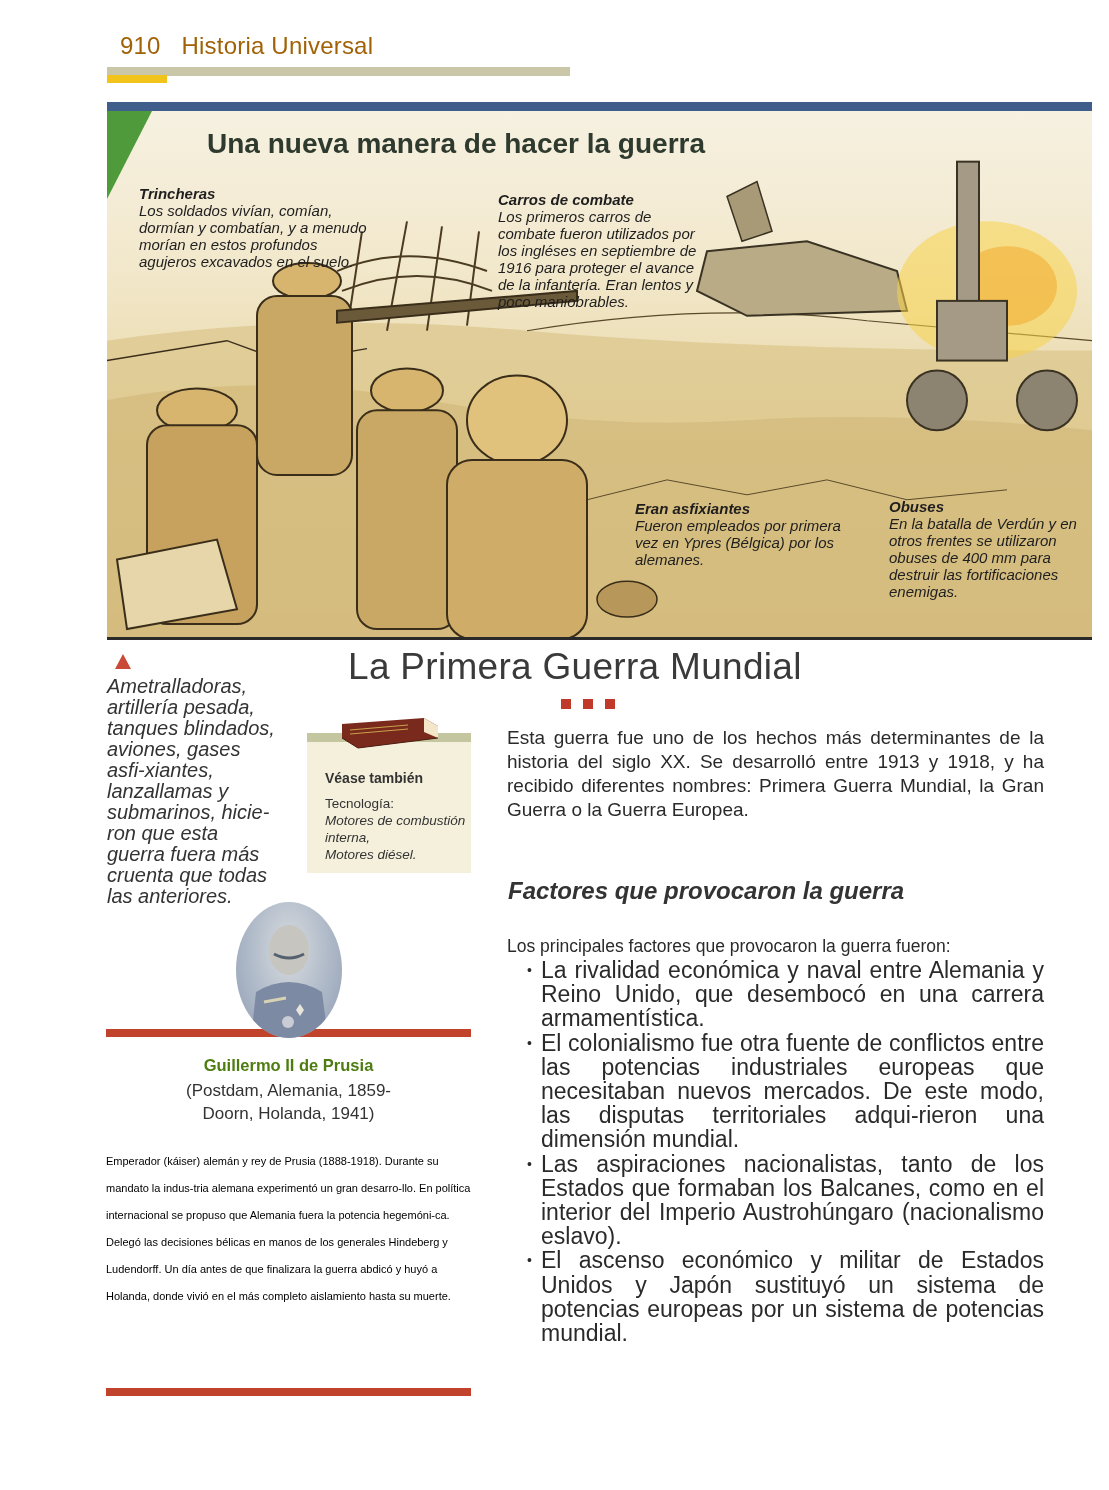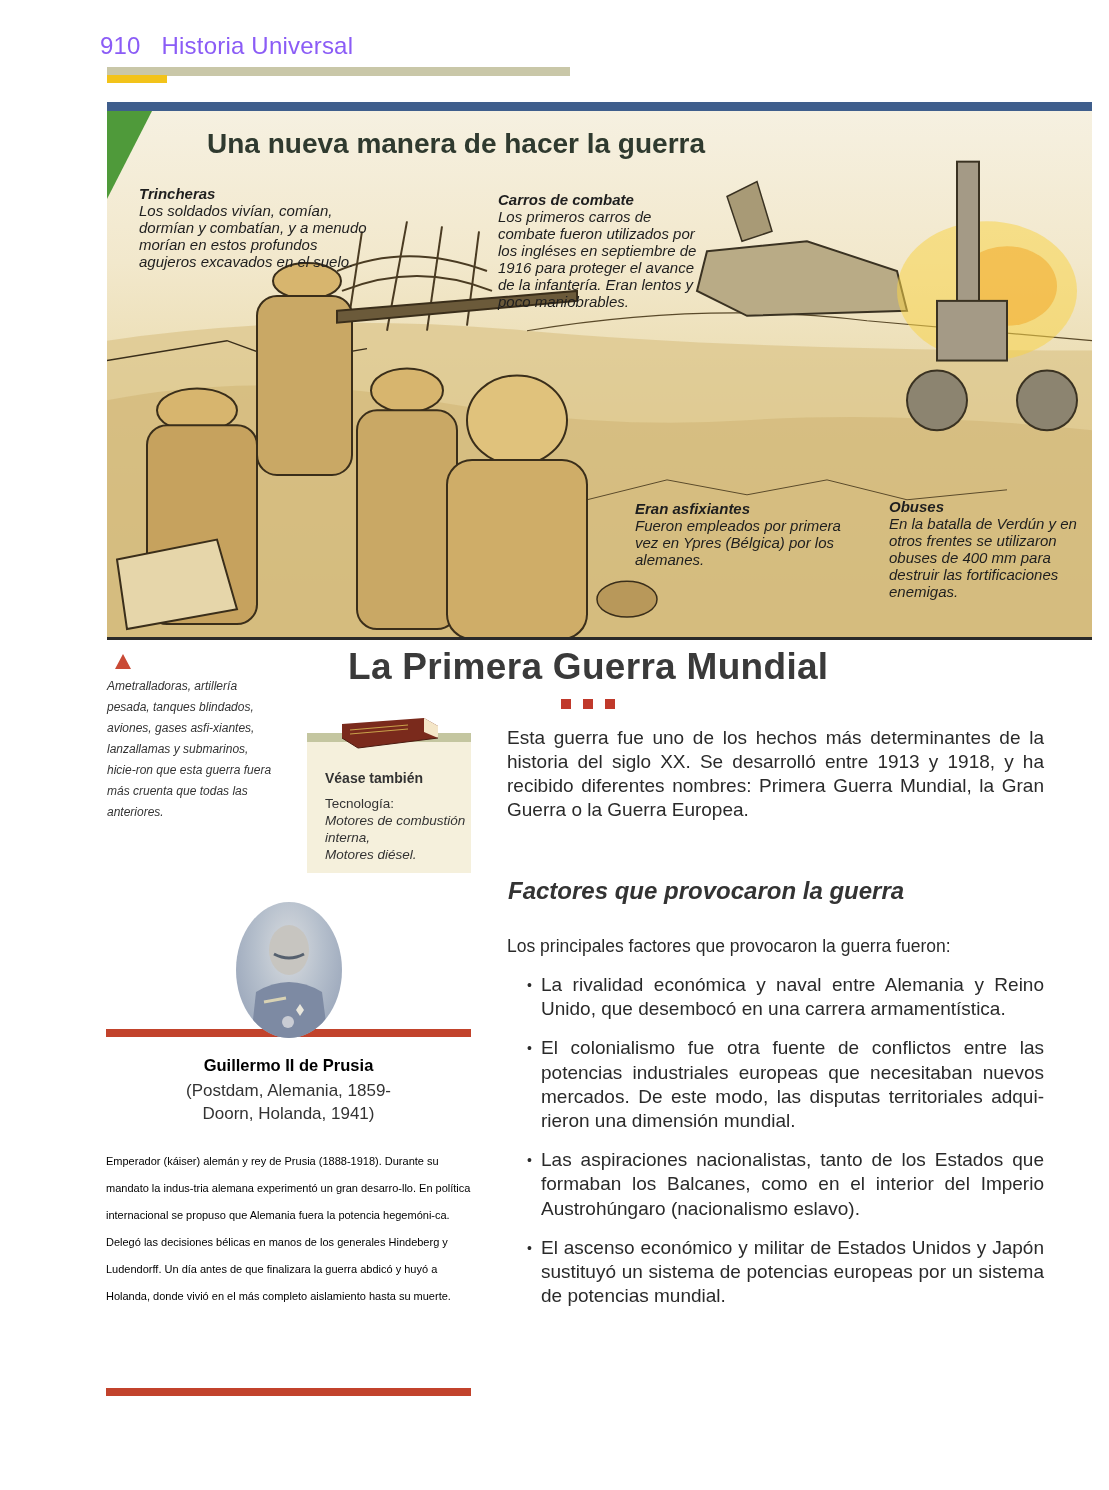--- a/index.html
+++ b/index.html
@@ -1,20 +1,20 @@
 <!DOCTYPE html>
 <html><head>
 <meta charset="utf-8">
 <style>
   * { box-sizing: border-box; margin: 0; padding: 0; }
   html, body { width: 1109px; height: 1490px; background: #ffffff; overflow: hidden; }
   body { position: relative; font-family: "Liberation Sans", sans-serif; color: #2b2b2b; }
 
   
-  .run-head { position: absolute; left: 100px; top: 32px; font-size: 24px; color: #8b5cf6; letter-spacing: 0.2px; }
+  .run-head { position: absolute; left: 120px; top: 32px; font-size: 24px; color: #a16207; letter-spacing: 0.2px; }
   .run-head .pg { margin-right: 14px; }
   .run-rule { position: absolute; left: 107px; top: 67px; width: 463px; height: 9px; background: #c9c7a8; }
   .run-accent { position: absolute; left: 107px; top: 75px; width: 60px; height: 8px; background: #f2c31a; }
 
   
   .panel { position: absolute; left: 107px; top: 102px; width: 985px; height: 538px;
            background: linear-gradient(180deg, #f6f1e2 0%, #f2e8cc 30%, #e9d9a8 60%, #dcc58b 100%);
            overflow: hidden; border-bottom: 3px solid #2a2a2a; }
   .panel-topbar { position: absolute; left: 0; top: 0; width: 100%; height: 9px; background: #3f5e8c; }
   .panel-corner { position: absolute; left: 0; top: 9px; width: 0; height: 0;
@@ -26,50 +26,50 @@
   .cap { position: absolute; font-style: italic; font-size: 15px; line-height: 17px; color: #1e1e1e; }
   .cap .cap-h { font-weight: bold; display: block; }
   .cap-trincheras { left: 32px; top: 83px; width: 240px; }
   .cap-carros { left: 391px; top: 89px; width: 210px; }
   .cap-gases { left: 528px; top: 398px; width: 220px; }
   .cap-obuses { left: 782px; top: 396px; width: 190px; }
 
   
   .tri { position: absolute; left: 115px; top: 654px; width: 0; height: 0;
          border-left: 8px solid transparent; border-right: 8px solid transparent; border-bottom: 15px solid #c94a36; }
-  .side-note { position: absolute; left: 107px; top: 676px; width: 170px; font-size: 12px; line-height: 21px; font-style: italic; color: #333; }
+  .side-note { position: absolute; left: 107px; top: 676px; width: 170px; font-size: 20px; line-height: 21px; font-style: italic; color: #333; }
 
   
   .see-box { position: absolute; left: 307px; top: 735px; width: 164px; height: 138px; background: #f5f0dc; }
   .see-bar { position: absolute; left: 307px; top: 733px; width: 164px; height: 9px; background: #c4c6a0; }
   .book { position: absolute; left: 338px; top: 716px; width: 102px; height: 34px; }
   .see-title { position: absolute; left: 325px; top: 770px; font-size: 14px; font-weight: bold; color: #333; }
   .see-body { position: absolute; left: 325px; top: 795px; width: 145px; font-size: 13.5px; line-height: 17px; color: #333; }
   .see-body .it { font-style: italic; display: block; }
 
   
-  .main-title { position: absolute; left: 348px; top: 646px; font-size: 37px; font-weight: bold; color: #3a3a3a; letter-spacing: 0.3px; }
+  .main-title { position: absolute; left: 348px; top: 646px; font-size: 37px; font-weight: normal; color: #3a3a3a; letter-spacing: 0.3px; }
   .sq { position: absolute; top: 699px; width: 10px; height: 10px; background: #c0392b; }
 
   .intro { position: absolute; left: 507px; top: 726px; width: 537px; font-size: 19px; line-height: 24px; color: #2a2a2a; text-align: justify; }
 
   .sec-title { position: absolute; left: 508px; top: 877px; font-size: 24px; font-weight: bold; font-style: italic; color: #333; }
 
   .lead { position: absolute; left: 507px; top: 935px; width: 540px; font-size: 17.5px; line-height: 23.7px; color: #2a2a2a; }
   .bullets { position: absolute; left: 527px; top: 958px; width: 517px; list-style: none; }
-  .bullets li { position: relative; padding-left: 14px; font-size: 19px; line-height: 24.2px; color: #2a2a2a; text-align: justify; margin-top: 15px; }
+  .bullets li { position: relative; padding-left: 14px; font-size: 23px; line-height: 24.2px; color: #2a2a2a; text-align: justify; }
   .bullets li::before { content: "\2022"; position: absolute; left: 0; top: 0; font-size: 14px; }
 
   
   .portrait { position: absolute; left: 236px; top: 902px; width: 106px; height: 136px; border-radius: 50%;
               background: radial-gradient(ellipse at 50% 35%, #d9dcdf 0%, #b5bfcc 45%, #8f9cb3 100%); overflow: hidden; }
   .portrait svg { width: 100%; height: 100%; }
   .red-rule-1 { position: absolute; left: 106px; top: 1029px; width: 365px; height: 8px; background: #c2432c; }
   .red-rule-2 { position: absolute; left: 106px; top: 1388px; width: 365px; height: 8px; background: #c2432c; }
-  .bio-name { position: absolute; left: 106px; top: 1056px; width: 365px; text-align: center; font-size: 16.5px; font-weight: bold; color: #000000; }
+  .bio-name { position: absolute; left: 106px; top: 1056px; width: 365px; text-align: center; font-size: 16.5px; font-weight: bold; color: #4d7c0f; }
   .bio-dates { position: absolute; left: 106px; top: 1079px; width: 365px; text-align: center; font-size: 17px; line-height: 23px; color: #333; }
   .bio-text { position: absolute; left: 106px; top: 1148px; width: 367px; font-size: 11px; line-height: 27px; color: #000000; }
 </style>
 </head>
 <body>
 
 <div class="run-head">
   <span class="pg">910</span>
   <span>Historia Universal</span>
 </div>

